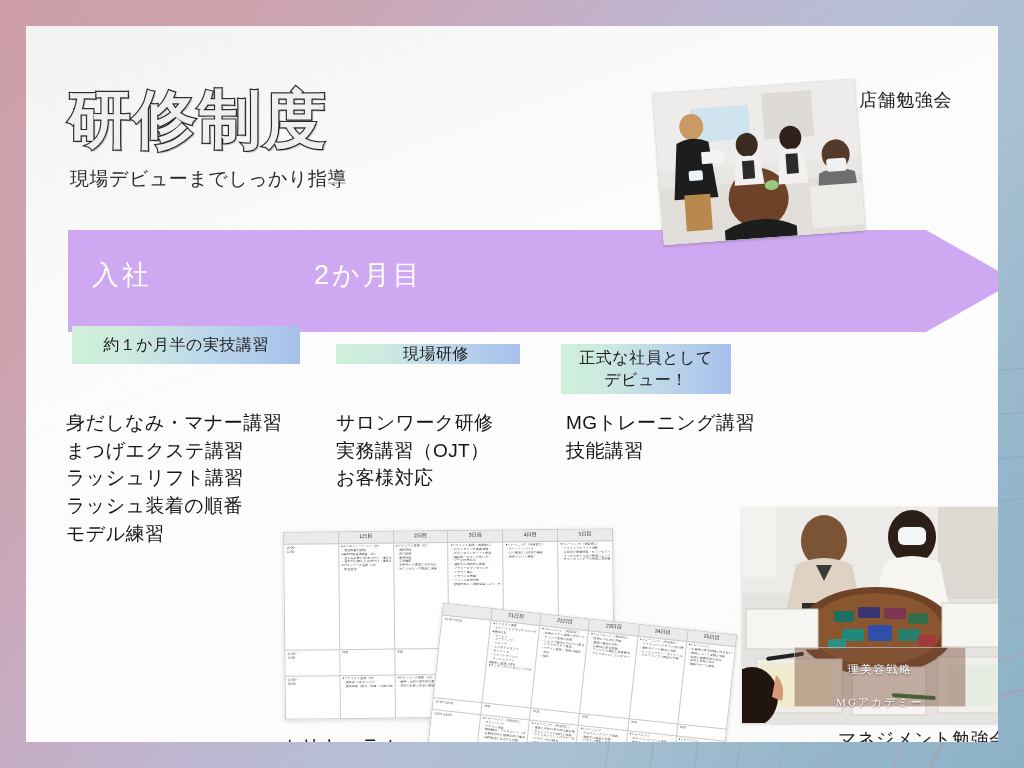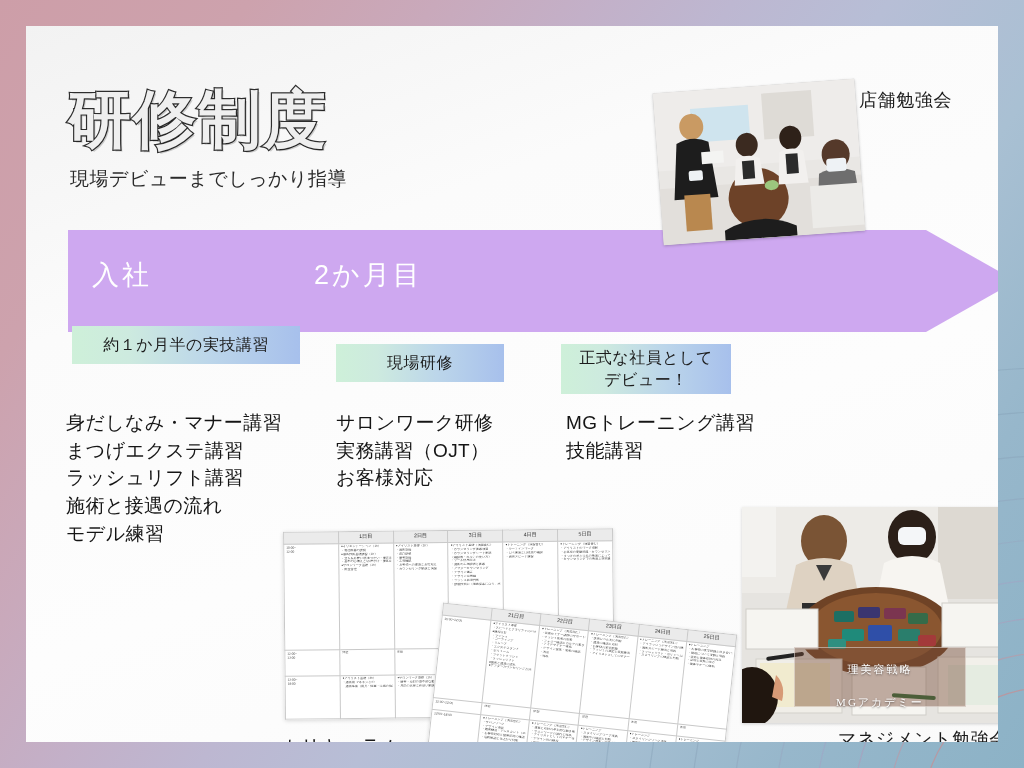--- a/index.html
+++ b/index.html
@@ -62,21 +62,21 @@
 
   
   .badge{
     position:absolute;
     background:linear-gradient(90deg,#cef0d9 0%,#cdeadf 25%,#bcd6ea 60%,#a7c0ec 100%);
     color:#1c1c1c;font-size:16px;text-align:center;
     display:flex;align-items:center;justify-content:center;
     line-height:1.35;letter-spacing:.5px;
   }
   #badge0{left:46px;top:300px;width:228px;height:38px;}
-  #badge1{left:310px;top:318px;width:168px;height:38px;}
+  #badge1{left:310px;top:318px;width:168px;height:20px;padding-left:16px;}
   #badge2{left:535px;top:318px;width:170px;height:50px;}
 
   
   .col{position:absolute;font-size:19px;color:#151515;line-height:1.46;letter-spacing:.4px;white-space:nowrap;}
   #col0{left:40px;top:383px;}
   #col1{left:310px;top:383px;}
   #col2{left:540px;top:383px;}
 
   
   .photo{position:absolute;overflow:hidden;background:#cfcfcf;}
@@ -161,21 +161,21 @@
       <div>
         <span class="line">正式な社員として</span>
         <span class="line">デビュー！</span>
       </div>
     </div>
 
     <div class="col" id="col0">
       <span class="line">身だしなみ・マナー講習</span>
       <span class="line">まつげエクステ講習</span>
       <span class="line">ラッシュリフト講習</span>
-      <span class="line">施術と接遇の流れ</span>
+      <span class="line">ラッシュ装着の順番</span>
       <span class="line">モデル練習</span>
     </div>
     <div class="col" id="col1">
       <span class="line">サロンワーク研修</span>
       <span class="line">実務講習（OJT）</span>
       <span class="line">お客様対応</span>
     </div>
     <div class="col" id="col2">
       <span class="line">MGトレーニング講習</span>
       <span class="line">技能講習</span>

